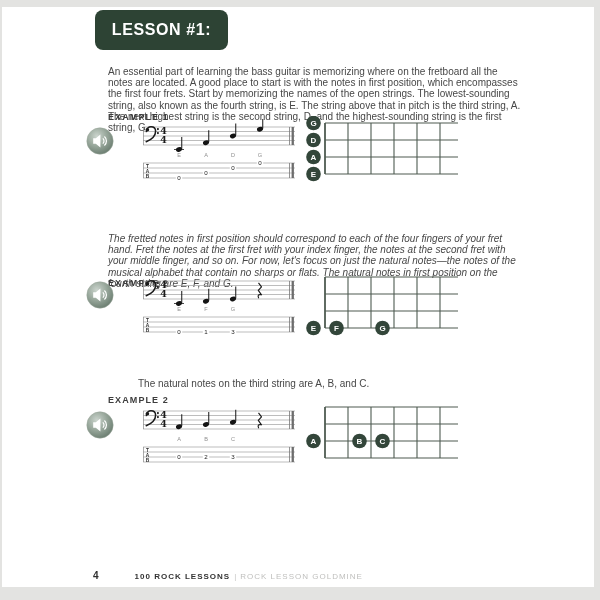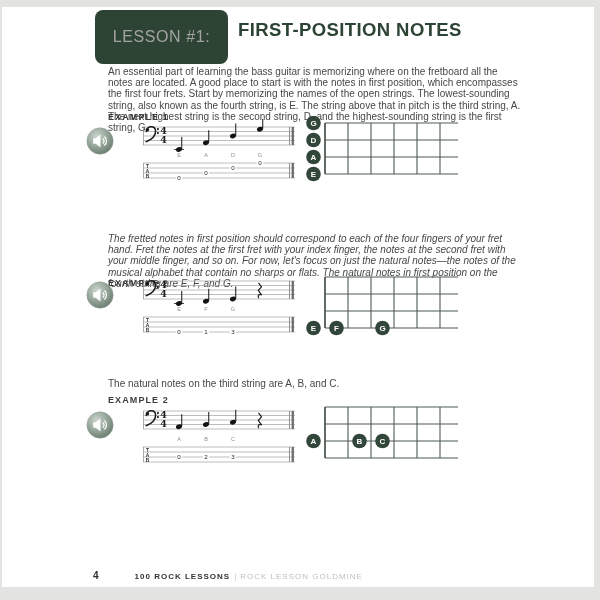--- a/index.html
+++ b/index.html
@@ -8,39 +8,39 @@
     background:#e3e3e1;
     font-family:"Liberation Sans", sans-serif;
     -webkit-font-smoothing:antialiased;
   }
   .page{
     position:absolute;left:2px;top:7px;right:6px;bottom:13px;
     background:#ffffff;
   }
   
   .lesson-badge{
-    position:absolute;left:93px;top:3px;width:133px;height:54px;
+    position:absolute;left:93px;top:3px;width:133px;height:40px;
     background:#2d4334;border-radius:8px;
-    color:#a3a3a3;font-weight:normal;font-size:16px;letter-spacing:.6px;
+    color:#ffffff;font-weight:bold;font-size:16px;letter-spacing:.6px;
     display:flex;align-items:center;justify-content:center;
   }
   .lesson-title{
     position:absolute;left:236px;top:12px;margin:0;
     color:#2d4334;font-size:18.5px;font-weight:bold;letter-spacing:.4px;
     white-space:nowrap;
   }
   
   .body-text{
     position:absolute;left:106px;width:416px;margin:0;
     font-size:10px;line-height:11.2px;color:#474747;
     text-align:left;
   }
   .p1{top:59px;}
   .p2{top:226px;font-style:italic;}
-  .p3{top:371px;}
+  .p3{top:371px;margin-left:30px;}
   .example-label{
     position:absolute;left:106px;
     font-size:9px;font-weight:bold;letter-spacing:1.1px;color:#3d3d3d;
     white-space:nowrap;
   }
   .ex1-label{top:105px;}
   .ex2-label{top:271px;}
   .ex3-label{top:388px;}
   .speaker{position:absolute;width:30px;height:30px;display:block;}
   .spk1{left:83px;top:119px;}
@@ -63,21 +63,20 @@
   .book-title{margin-left:36px;font-size:8px;font-weight:bold;letter-spacing:1px;color:#333333;text-align:right;}
   .footer-sep{margin:0 4px;font-size:8px;color:#c6c6c4;}
   .book-subtitle{font-size:8px;letter-spacing:1px;color:#bfbfbd;}
 </style>
 </head>
 <body>
 
 <div class="page">
 
   <div class="lesson-badge">LESSON #1:</div>
-  <h1 class="lesson-title">FIRST-POSITION NOTES</h1>
 
   <p class="body-text p1">An essential part of learning the bass guitar is memorizing where on the fretboard all the notes are located. A good place to start is with the notes in first position, which encompasses the first four frets. Start by memorizing the names of the open strings. The lowest-sounding string, also known as the fourth string, is E. The string above that in pitch is the third string, A. The next highest string is the second string, D, and the highest-sounding string is the first string, G.</p>
 
   <div class="example-label ex1-label">EXAMPLE 1</div>
   <span class="speaker spk1"><svg width="30" height="30" viewBox="0 0 30 30">
         <defs>
           <radialGradient id="spk1" cx="38%" cy="32%" r="80%">
             <stop offset="0%" stop-color="#ccd5ce"></stop>
             <stop offset="45%" stop-color="#9aa99d"></stop>
             <stop offset="100%" stop-color="#5f7265"></stop>

